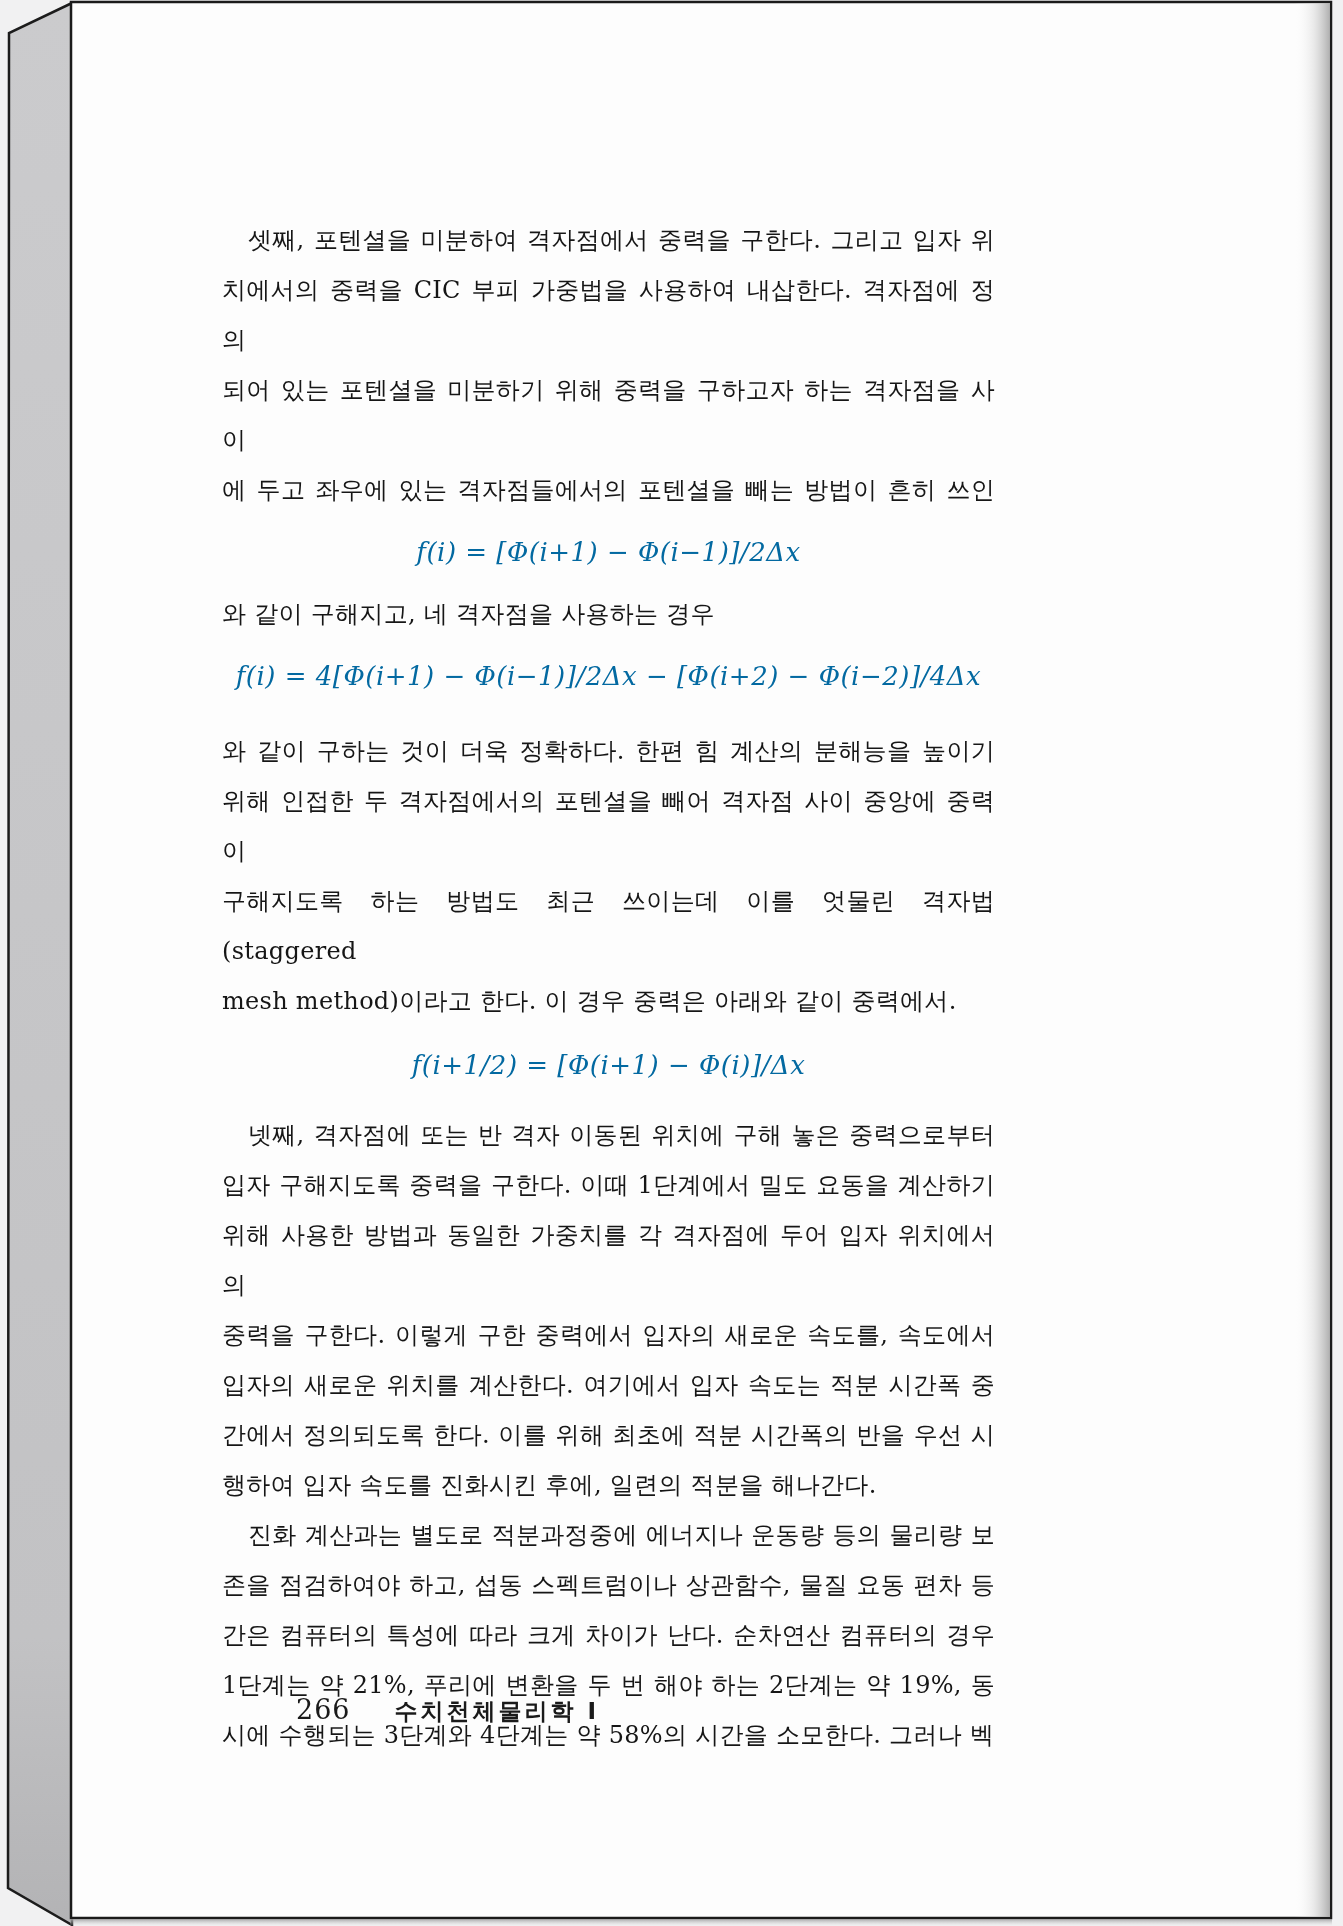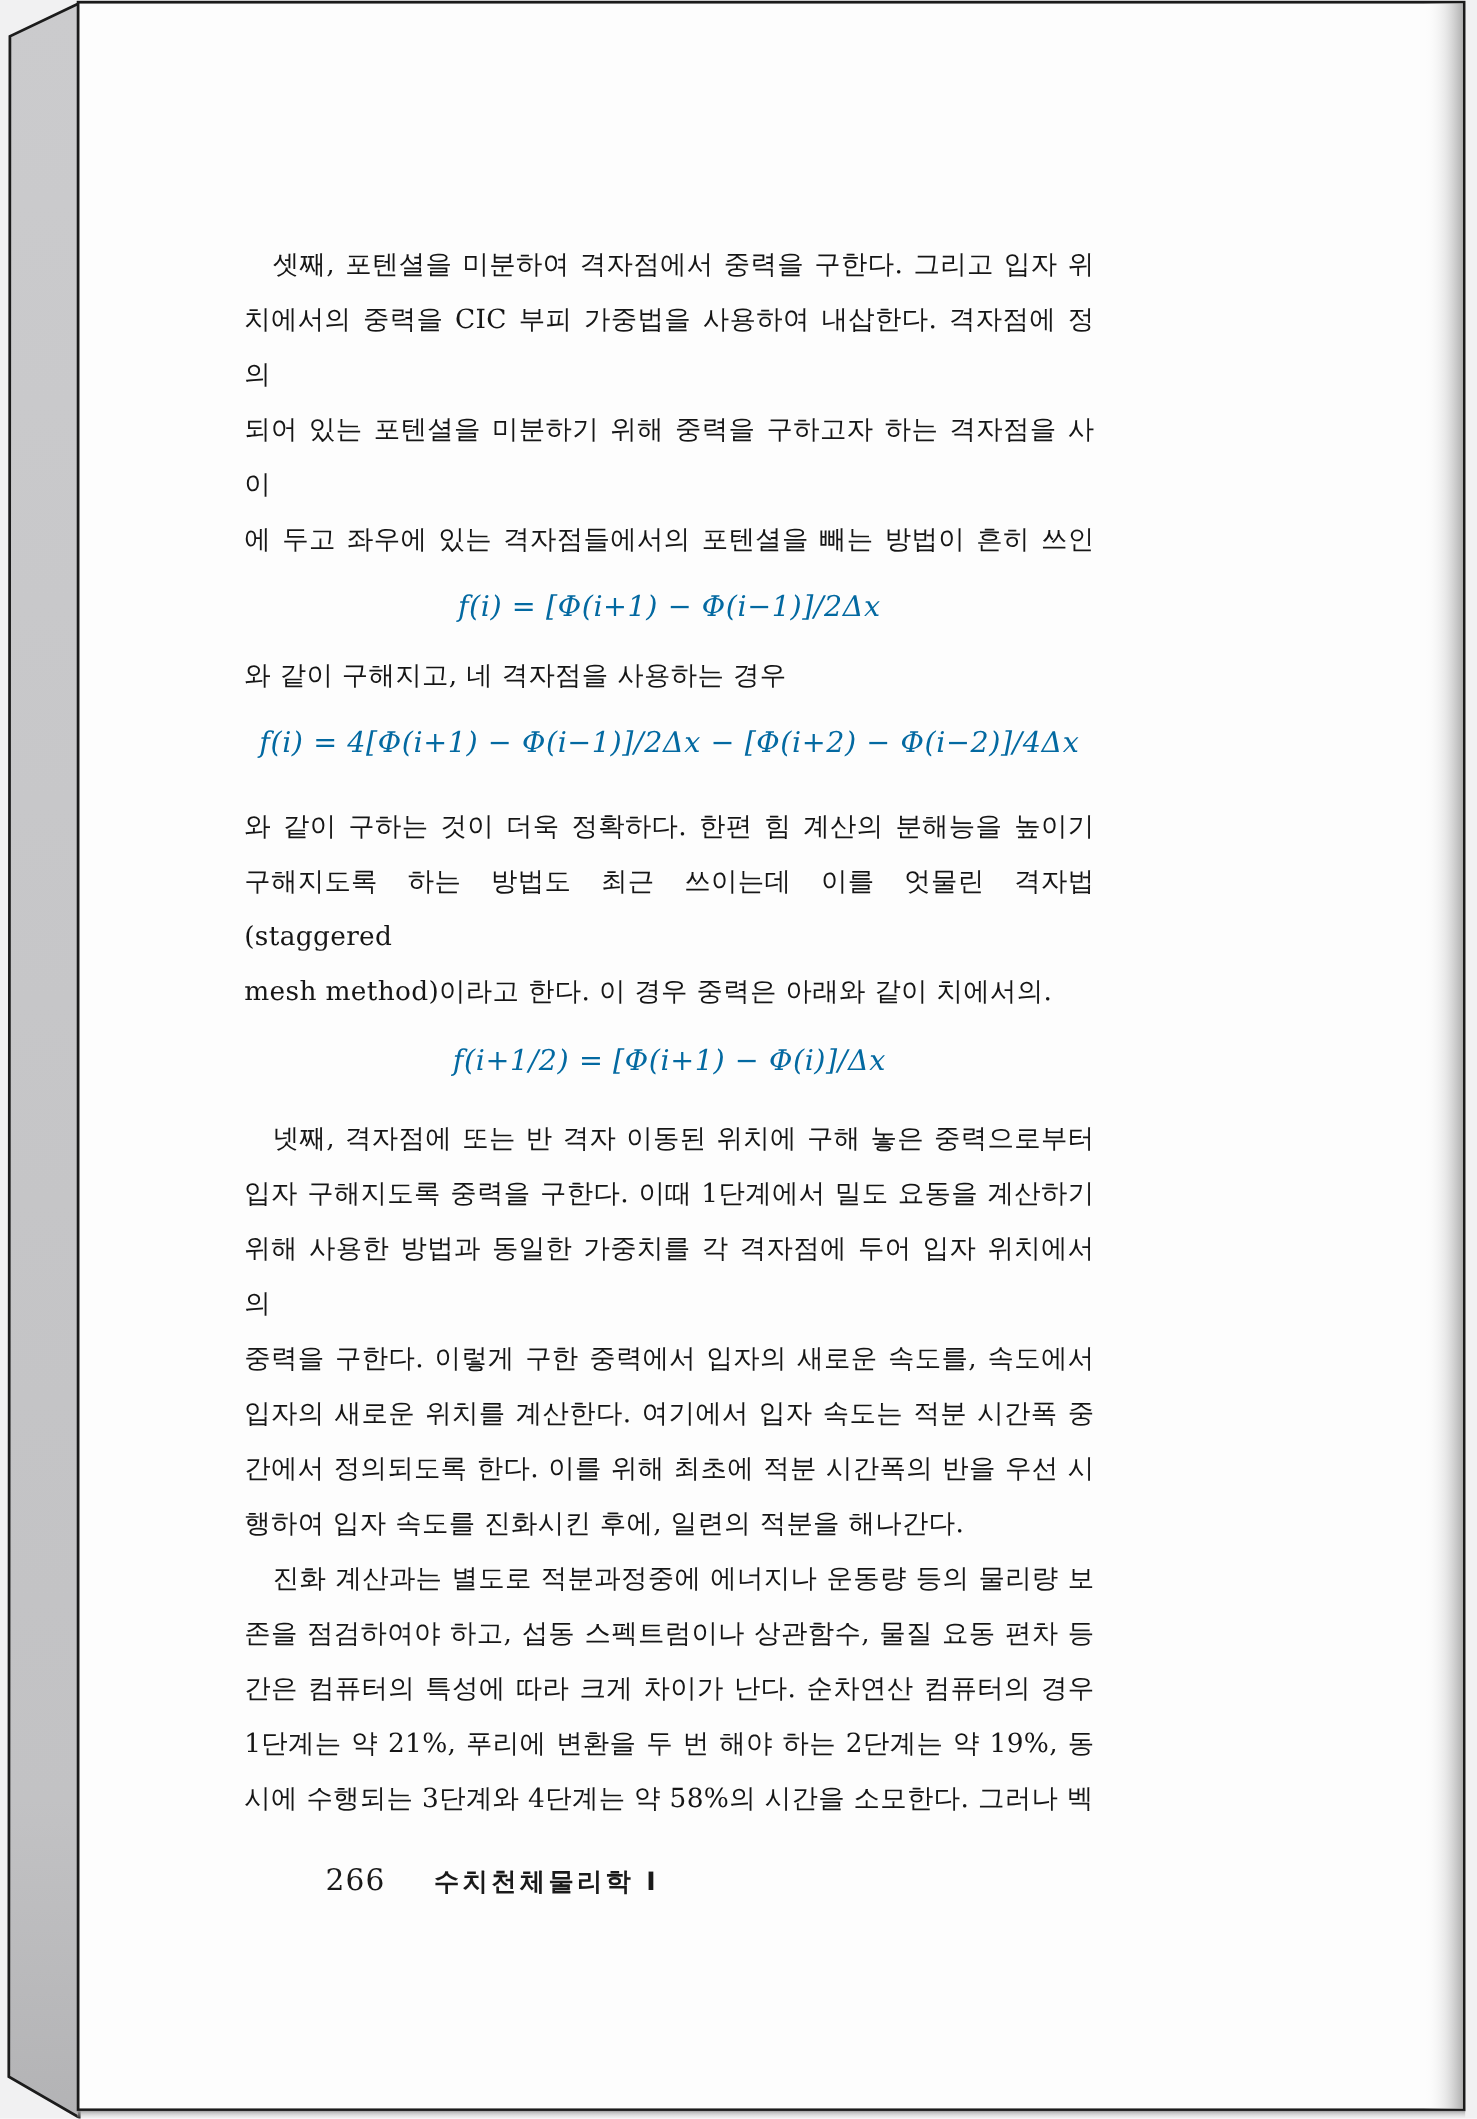--- a/index.html
+++ b/index.html
@@ -120,22 +120,23 @@
   <div class="formula f1">f(i) = [Φ(i+1) − Φ(i−1)]/2Δx</div>
 
   <div class="p-cont">
     <div class="jline lastline">와 같이 구해지고, 네 격자점을 사용하는 경우</div>
   </div>
 
   <div class="formula f2">f(i) = 4[Φ(i+1) − Φ(i−1)]/2Δx − [Φ(i+2) − Φ(i−2)]/4Δx</div>
 
   <div class="p3">
     <div class="jline">와 같이 구하는 것이 더욱 정확하다. 한편 힘 계산의 분해능을 높이기</div>
+    <div class="jline">위해 인접한 두 격자점에서의 포텐셜을 빼어 격자점 사이 중앙에 중력이</div>
     <div class="jline">구해지도록 하는 방법도 최근 쓰이는데 이를 엇물린 격자법(staggered</div>
-    <div class="jline lastline">mesh method)이라고 한다. 이 경우 중력은 아래와 같이 치에서의.</div>
+    <div class="jline lastline">mesh method)이라고 한다. 이 경우 중력은 아래와 같이 중력에서.</div>
   </div>
 
   <div class="formula f3">f(i+1/2) = [Φ(i+1) − Φ(i)]/Δx</div>
 
   <div class="p4">
     <div class="jline indent">넷째, 격자점에 또는 반 격자 이동된 위치에 구해 놓은 중력으로부터</div>
     <div class="jline">입자 구해지도록 중력을 구한다. 이때 1단계에서 밀도 요동을 계산하기</div>
     <div class="jline">위해 사용한 방법과 동일한 가중치를 각 격자점에 두어 입자 위치에서의</div>
     <div class="jline">중력을 구한다. 이렇게 구한 중력에서 입자의 새로운 속도를, 속도에서</div>
     <div class="jline">입자의 새로운 위치를 계산한다. 여기에서 입자 속도는 적분 시간폭 중</div>

